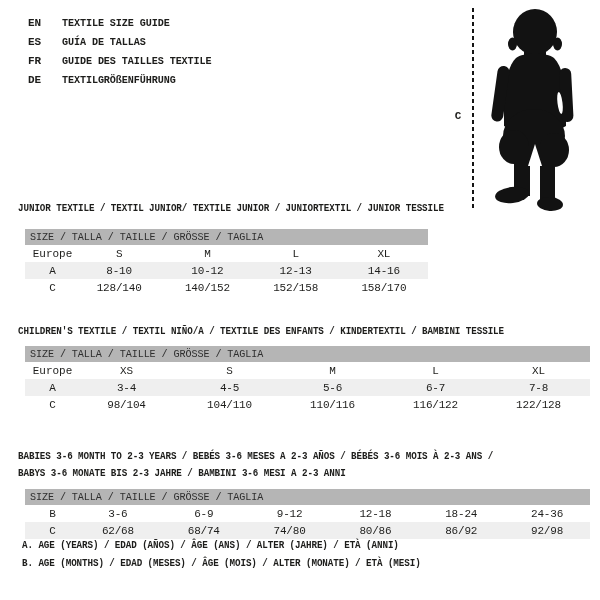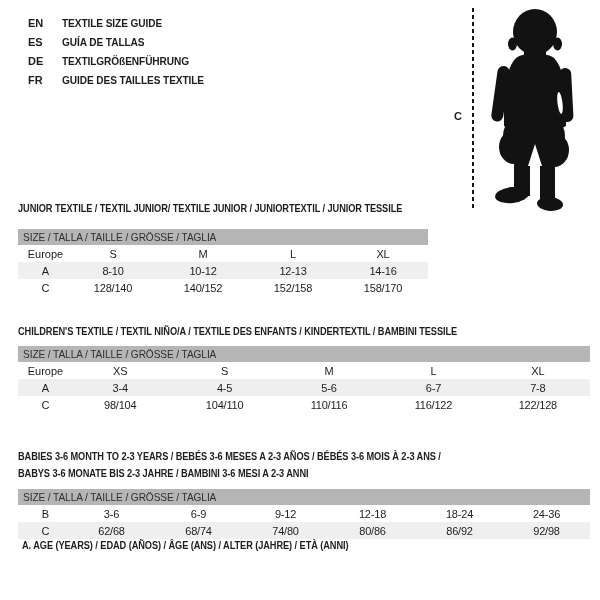--- a/index.html
+++ b/index.html
@@ -1,21 +1,21 @@
 <!DOCTYPE html>
 <html style="--text: #1d1d1b; --table-header-bg: #b5b5b5; --row-alt-bg: #efefef; --silhouette: #121212;"><head>
 <meta charset="utf-8">
 <style>
   html,body{margin:0;padding:0;}
   body{
     width:600px;height:600px;background:#ffffff;
     font-family:"Liberation Sans",sans-serif;
     color:var(--text,#1d1d1b);
   }
-  .page{position:relative;width:600px;height:600px;background:#fff;overflow:hidden;}
+  .page{position:relative;width:600px;height:600px;background:#fff;overflow:hidden;font-family:Liberation Mono, monospace;}
 
   
   .cond{display:inline-block;transform:scaleX(0.84);transform-origin:0 50%;white-space:nowrap;letter-spacing:-0.1px;}
   .cond92{display:inline-block;transform:scaleX(0.92);transform-origin:0 50%;white-space:nowrap;letter-spacing:-0.1px;}
 
   
   .legend{position:absolute;left:28px;top:13px;}
   .legend-row{display:flex;height:19px;align-items:center;font-weight:700;font-size:11px;}
   .legend-row .code{width:34px;}
 
@@ -25,21 +25,21 @@
     background:repeating-linear-gradient(to bottom,#141414 0 4px,transparent 4px 7px);}
   .baby{position:absolute;left:483px;top:6px;width:112px;height:206px;}
 
   
   .tbl{position:absolute;left:18px;}
   .t1{top:200px;width:410px;}
   .t2{top:323px;width:572px;}
   .t3{top:448px;width:572px;}
   .tbl-title{font-weight:700;font-size:11px;line-height:16px;white-space:nowrap;}
   .t3 .tbl-title{line-height:17px;}
-  .tbl-grid{margin-top:13px;}
+  .tbl-grid{margin-top:13px;margin-left:7px;}
   .t2 .tbl-grid,.t3 .tbl-grid{margin-top:7px;}
   .bar{height:16px;background:var(--table-header-bg,#b5b5b5);display:flex;align-items:center;
     padding-left:5px;box-sizing:border-box;font-size:11px;color:#2e2e2e;}
   .trow{display:flex;height:17px;align-items:center;font-size:11px;}
   .trow.shaded{background:var(--row-alt-bg,#efefef);}
   .rlabel{width:50px;padding-left:5px;box-sizing:border-box;text-align:center;}
   .cell{flex:1;text-align:center;letter-spacing:-0.2px;}
 
   
   .footnotes{position:absolute;left:22px;top:536px;}
@@ -53,26 +53,26 @@
   <div class="legend">
     <div class="legend-row">
       <span class="code">EN</span>
       <span class="cond92">TEXTILE SIZE GUIDE</span>
     </div>
     <div class="legend-row">
       <span class="code">ES</span>
       <span class="cond92">GUÍA DE TALLAS</span>
     </div>
     <div class="legend-row">
+      <span class="code">FR</span>
+      <span class="cond92">GUIDE DES TAILLES TEXTILE</span>
+    </div>
+    <div class="legend-row">
       <span class="code">DE</span>
       <span class="cond92">TEXTILGRÖßENFÜHRUNG</span>
-    </div>
-    <div class="legend-row">
-      <span class="code">FR</span>
-      <span class="cond92">GUIDE DES TAILLES TEXTILE</span>
     </div>
   </div>
 
   <div class="fig-label">C</div>
   <div class="dash-line"></div>
   <svg class="baby" viewBox="0 0 112 206" aria-hidden="true">
     <g fill="#121212">
       <ellipse cx="52" cy="26" rx="22" ry="23"></ellipse>
       <ellipse cx="29.5" cy="38" rx="4.5" ry="6.5"></ellipse>
       <ellipse cx="74.5" cy="38" rx="4.5" ry="6.5"></ellipse>
@@ -180,15 +180,16 @@
         <span class="cell">74/80</span>
         <span class="cell">80/86</span>
         <span class="cell">86/92</span>
         <span class="cell">92/98</span>
       </div>
     </div>
   </section>
 
   <div class="footnotes">
     <div class="fnote"><span class="cond">A. AGE (YEARS) / EDAD (AÑOS) / ÂGE (ANS) / ALTER (JAHRE) / ETÀ (ANNI)</span></div>
+    <div class="fnote"><span class="cond">B. AGE (MONTHS) / EDAD (MESES) / ÂGE (MOIS) / ALTER (MONATE) / ETÀ (MESI)</span></div>
   </div>
 
 </div>
 
 </body></html>

